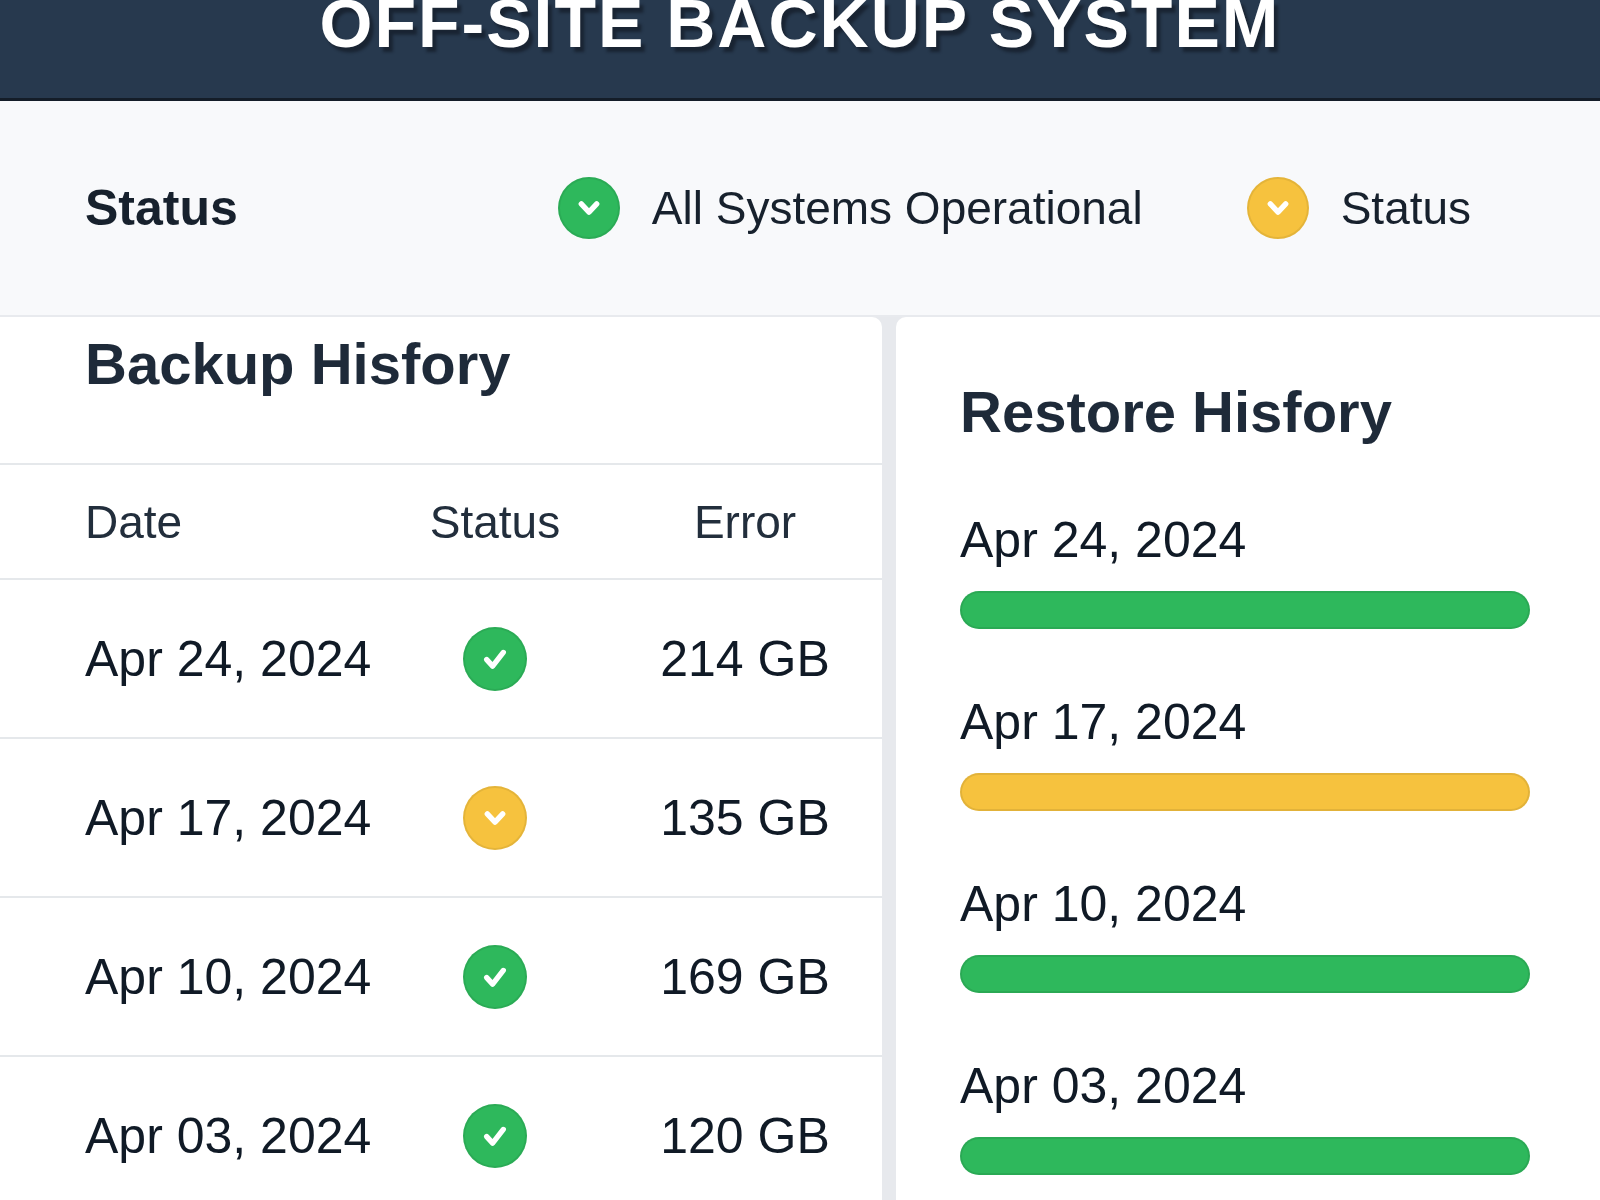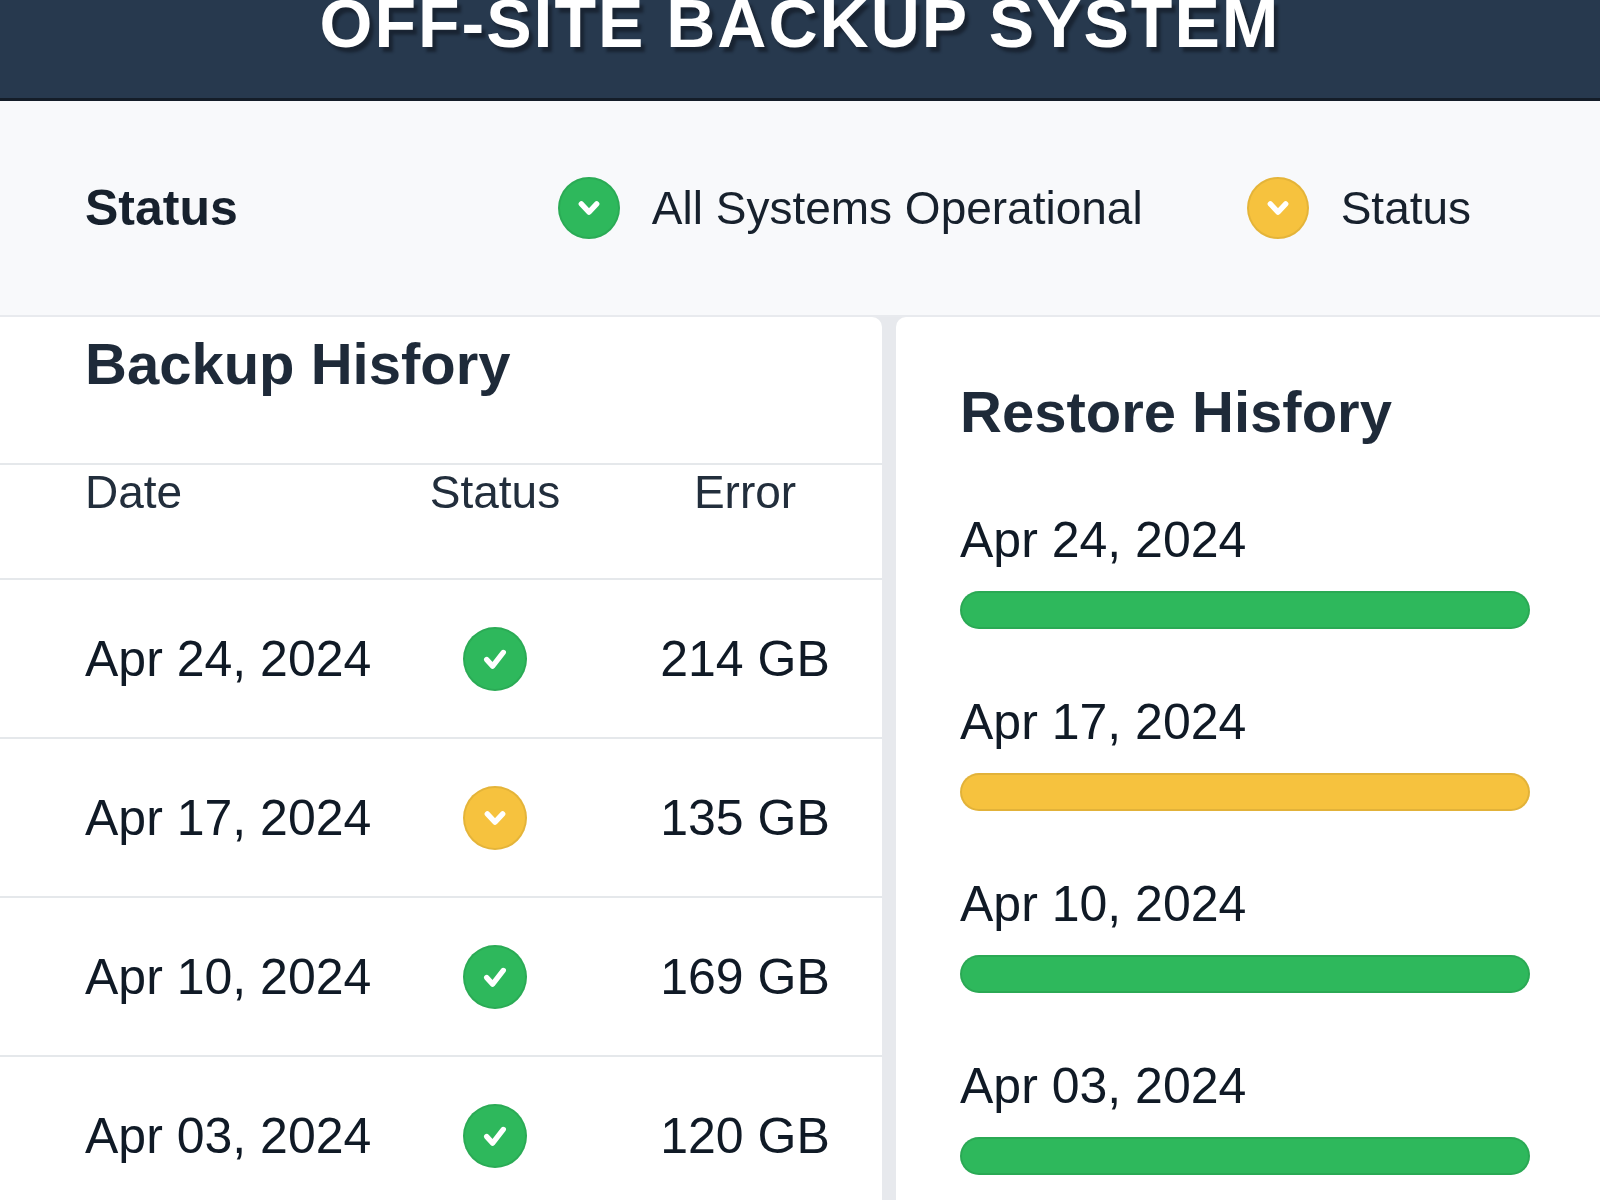--- a/index.html
+++ b/index.html
@@ -47,21 +47,21 @@
   .card{background:#ffffff;}
   .card.left{width:882px;flex:0 0 882px;border-radius:0 10px 0 0;}
   .card.right{flex:1;border-radius:10px 0 0 0;padding-left:64px;box-sizing:border-box;}
   .panel-title{
     margin:60px 0 64px 0;line-height:70px;
     font-size:58px;font-weight:700;color:#1e2a39;
   }
   .card.left .panel-title{margin-left:85px;margin-top:12px;}
   
   .thead{
-    height:113px;display:flex;
+    height:113px;display:flex;align-items:center;
     border-top:2px solid #e5e8eb;
     font-size:46px;font-weight:500;color:#222e3c;
   }
   .trow{
     height:157px;display:flex;align-items:center;
     border-top:2px solid #e5e8eb;
     font-size:50px;color:#101a26;
   }
   .cell-date{flex:0 0 415px;padding-left:85px;box-sizing:border-box;}
   .cell-status{flex:0 0 160px;display:flex;justify-content:center;}

